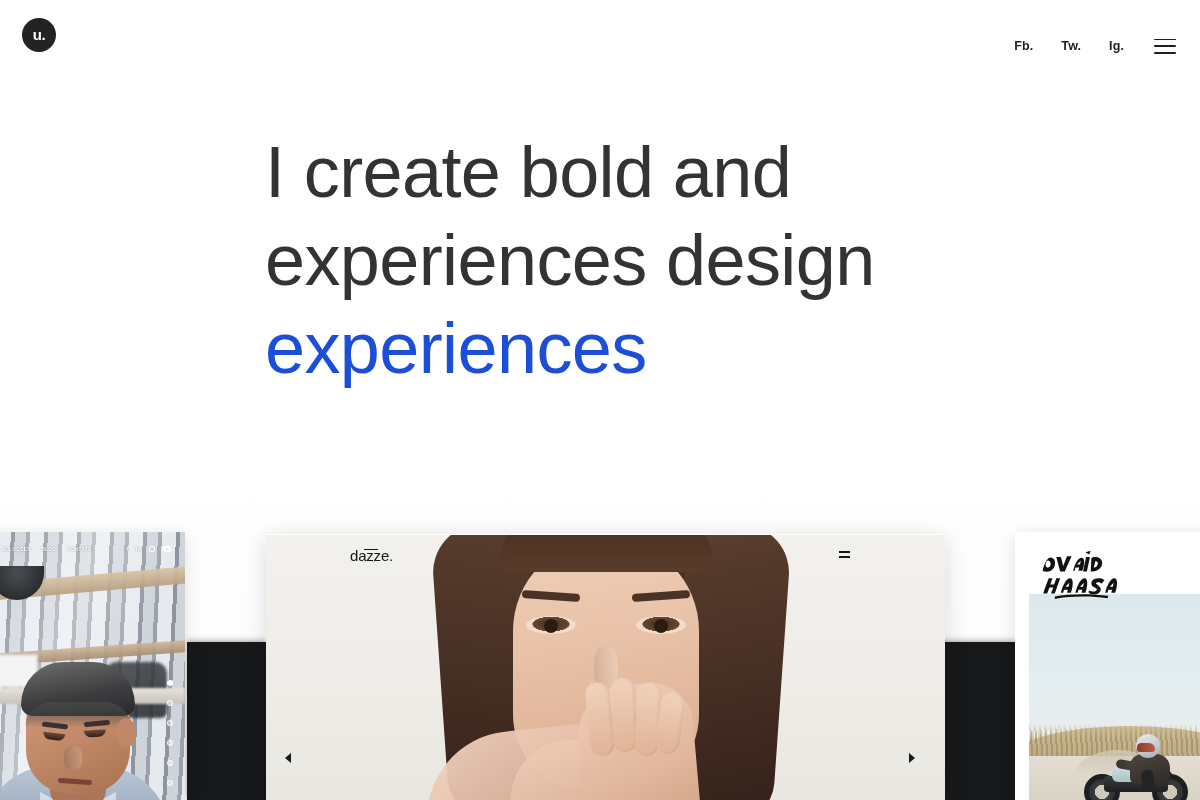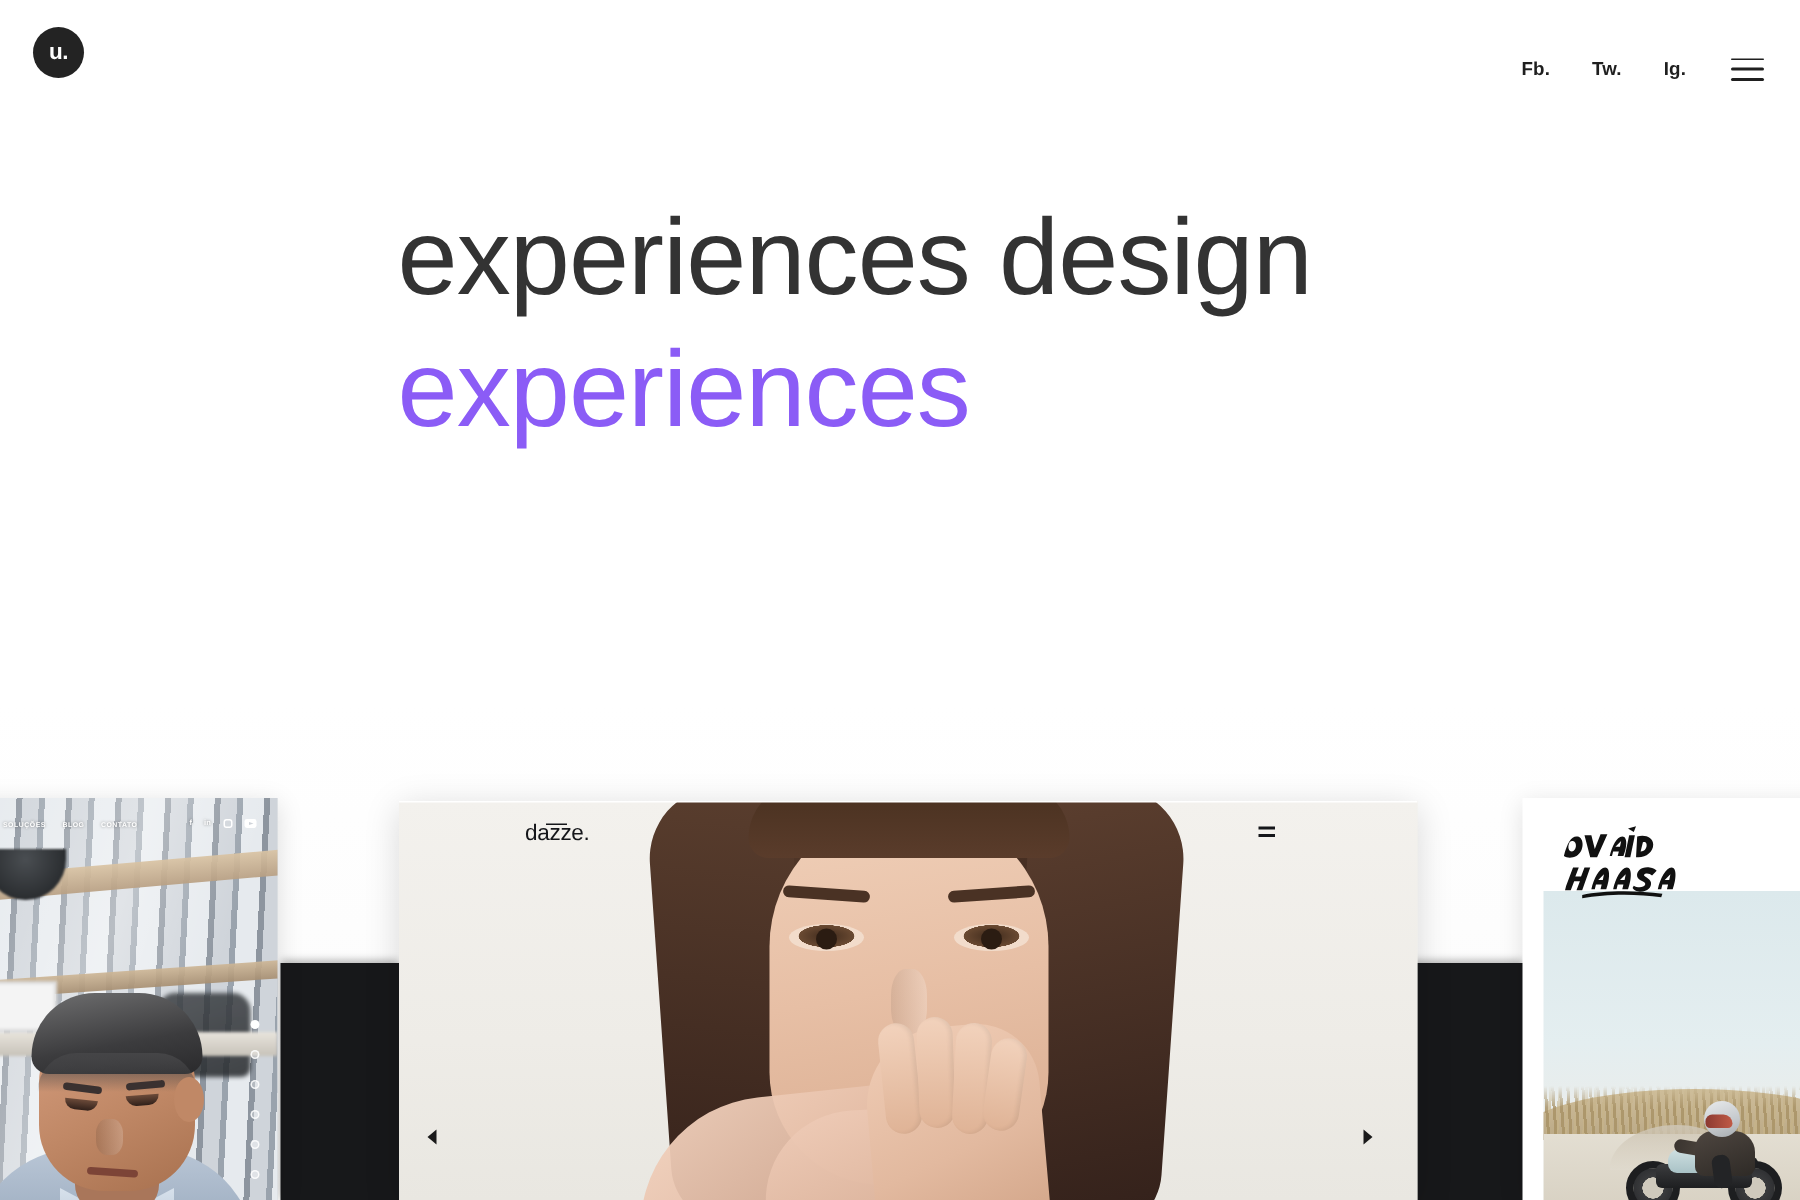--- a/index.html
+++ b/index.html
@@ -411,22 +411,23 @@
       <a class="nav-link">Ig.</a>
       <div class="burger">
         <i></i>
         <i></i>
         <i></i>
       </div>
     </div>
   </div>
 
   <div class="hero">
+    <div class="hero-line" style="color: rgb(51, 51, 51);">I create bold and</div>
     <div class="hero-line" style="color: rgb(51, 51, 51);">experiences design</div>
-    <div class="hero-line accent" id="hero3" style="color: #8b5cf6;">experiences</div>
+    <div class="hero-line accent" id="hero3" style="color: #1d4ed8;">experiences</div>
   </div>
 
   <div class="showcase">
 
     <div class="dark-panel left" id="panelL" style="background: rgb(23, 24, 26);"></div>
     <div class="dark-panel right" id="panelR" style="background: rgb(23, 24, 26);"></div>
 
     <div class="card-left">
       <div class="cl-photo">
         <div class="cl-bg"></div>

